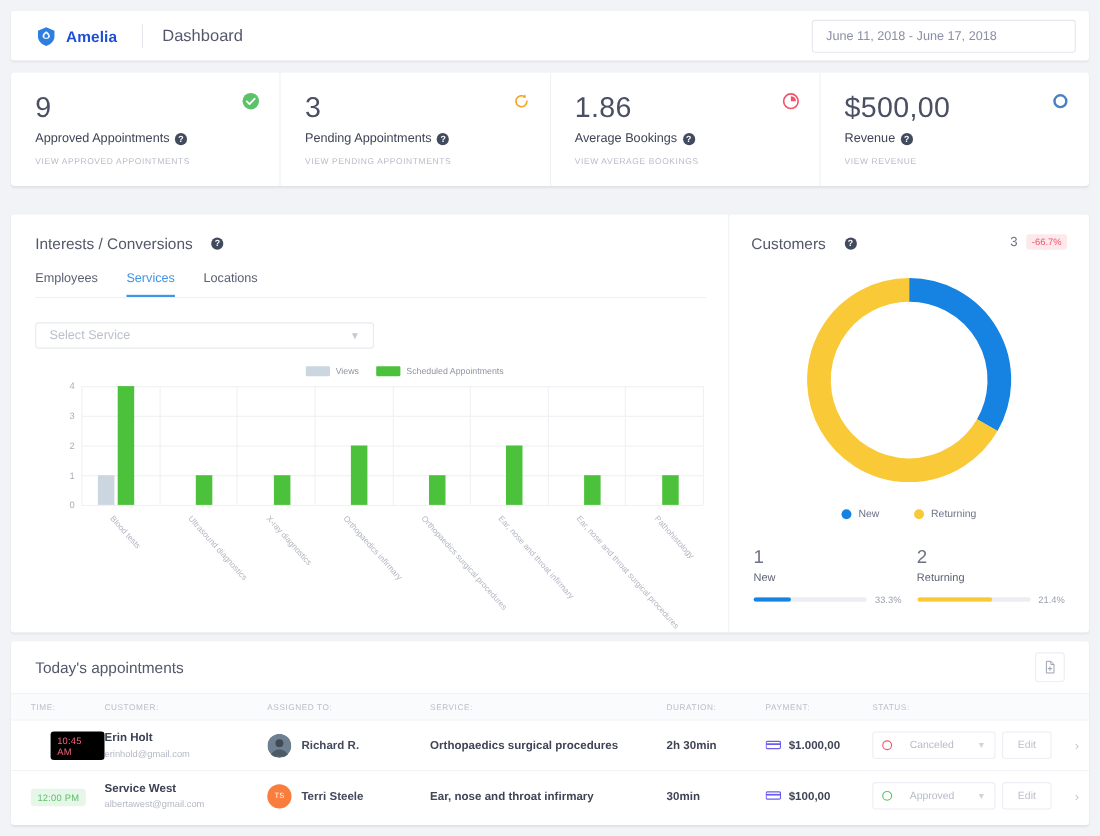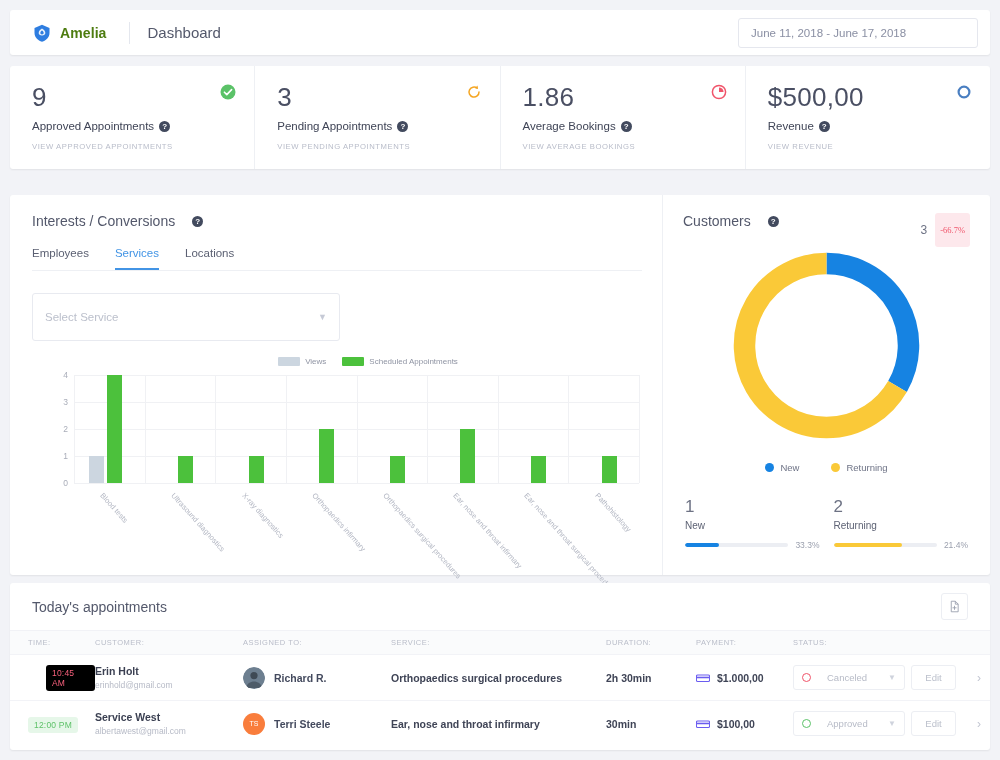--- a/index.html
+++ b/index.html
@@ -13,21 +13,21 @@
 
   
   .topbar {
     position: absolute; left: 10px; top: 10px; width: 980px; height: 45px;
     background: #fff; border-radius: 3px;
     box-shadow: 0 1px 2px rgba(0,0,0,.07);
     display: flex; align-items: center; padding: 0 12px;
   }
   .brand { display: flex; align-items: center; gap: 8px; padding-left: 10px; }
   .brand-logo { width: 20px; height: 20px; display: block; }
-  .brand-name { font-size: 14px; font-weight: bold; color: #4d7c0f; letter-spacing: .1px; }
+  .brand-name { font-size: 14px; font-weight: bold; color: #1d4ed8; letter-spacing: .1px; }
   .brand-sep { width: 1px; height: 22px; background: #e4e7ee; margin: 0 18px 0 22px; }
   .page-title { font-size: 15px; color: #53586b; }
   .daterange {
     margin-left: auto; width: 240px; height: 30px; border: 1px solid #e5e7ee;
     border-radius: 3px; background: #fff; display: flex; align-items: center;
     padding: 0 12px; font-size: 11.5px; color: #8a8fa3;
   }
 
   
   .kpirow {
@@ -51,21 +51,21 @@
          background: #fff; border-radius: 3px; box-shadow: 0 1px 2px rgba(0,0,0,.07); display: flex; }
   .panel-left { width: 652px; padding: 18px 20px 0 22px; position: relative; }
   .panel-right { flex: 1; border-left: 1px solid #eef0f4; padding: 18px 20px 0 20px; position: relative; }
   .panel-head { font-size: 14px; color: #53586b; display: flex; align-items: center; gap: 17px; }
 
   .tabs { display: flex; gap: 26px; margin-top: 18px; border-bottom: 1px solid #eef0f4; }
   .tab { font-size: 11.5px; color: #5b6072; padding-bottom: 9px; border-bottom: 2px solid transparent; cursor: pointer; }
   .tab.active { color: #4294e5; border-bottom-color: #4294e5; }
 
   .select {
-    margin-top: 22px; width: 308px; height: 48px; border: 1px solid #e8eaf0; border-radius: 3px;
+    margin-top: 22px; width: 308px; height: 24px; border: 1px solid #e8eaf0; border-radius: 3px;
     display: flex; align-items: center; padding: 0 12px; font-size: 11.5px; color: #bcc0cc;
   }
   .select .chev { margin-left: auto; color: #c6cad6; font-size: 9px; }
 
   
   .chart { position: relative; margin-top: 16px; width: 612px; height: 250px; }
   .legend { display: flex; justify-content: center; gap: 16px; font-size: 8px; color: #8f94a3; margin-left: 60px; }
   .legend-item { display: flex; align-items: center; gap: 5px; text-align: right; }
   .legend-sw { width: 22px; height: 9px; border-radius: 1px; }
   .plot { position: absolute; left: 42px; top: 18px; width: 565px; height: 108px; }
@@ -74,21 +74,21 @@
   .ytick { position: absolute; right: 100%; margin-right: 6px; font-size: 8.5px; color: #a9adb9;
            transform: translateY(-50%); }
   .bar { position: absolute; bottom: 0; width: 15px; }
   .xlabels { position: absolute; left: 42px; top: 130px; width: 565px; height: 110px; }
   .xlab { position: absolute; top: 4px; font-size: 7.5px; color: #b2b6c2; white-space: nowrap;
           transform-origin: left top; transform: rotate(48deg); }
 
   
   .badge-row { position: absolute; right: 20px; top: 18px; display: flex; align-items: center; gap: 8px; }
   .badge-num { font-size: 12px; color: #6d7284; }
-  .badge { background: #fde8ec; color: #f0546a; font-size: 8.5px; padding: 12px 5px; border-radius: 3px; font-family: Liberation Serif, serif; }
+  .badge { background: #fde8ec; color: #f0546a; font-size: 8.5px; padding: 2px 5px; border-radius: 3px; }
   .donut-wrap { margin-top: 14px; display: flex; justify-content: center; }
   .donut-legend { display: flex; justify-content: center; gap: 32px; margin-top: 14px; font-size: 9.5px; color: #6e7386; }
   .dl-item { display: flex; align-items: center; gap: 6px; }
   .dot { width: 9px; height: 9px; border-radius: 50%; }
   .stats { display: flex; margin-top: 24px; gap: 14px; padding: 0 2px; }
   .stat { flex: 1; }
   .stat-num { font-size: 17px; color: #6d7284; font-weight: 300; }
   .stat-name { font-size: 10px; color: #5d6274; margin-top: 3px; }
   .stat-bar-row { display: flex; align-items: center; gap: 7px; margin-top: 9px; }
   .track { flex: 1; height: 4px; border-radius: 2px; background: #eceef3; position: relative; overflow: hidden; }

